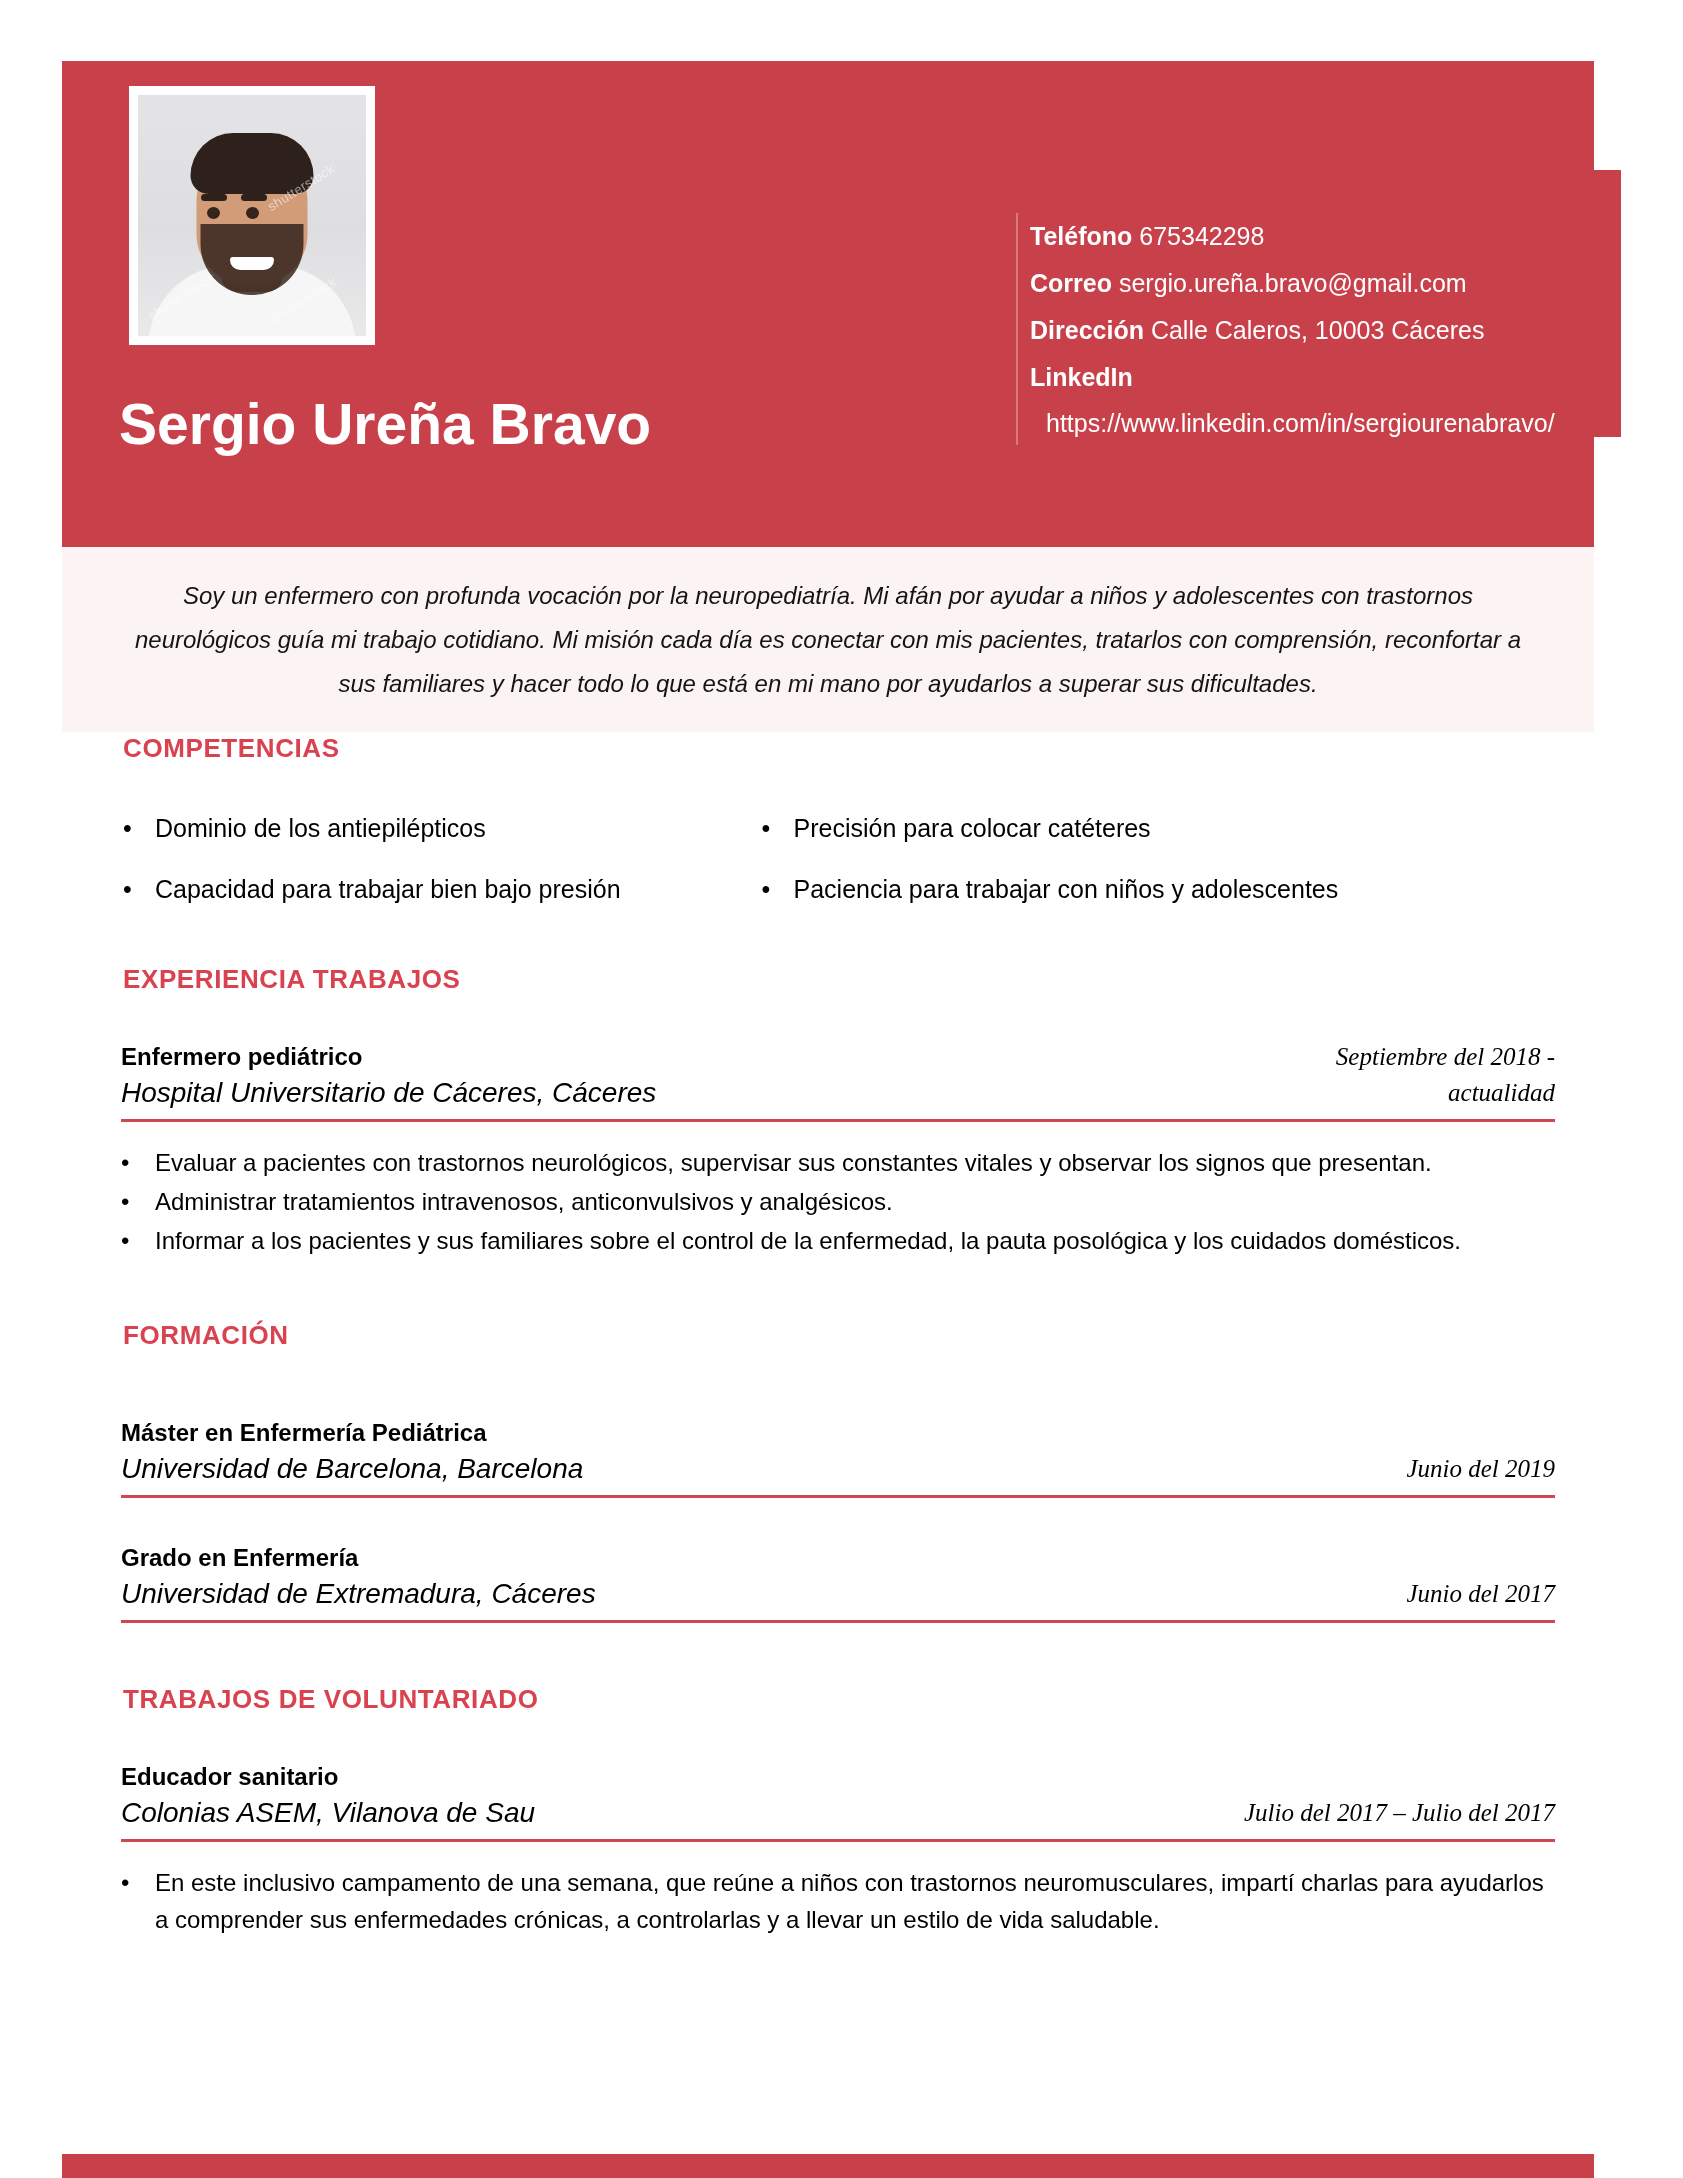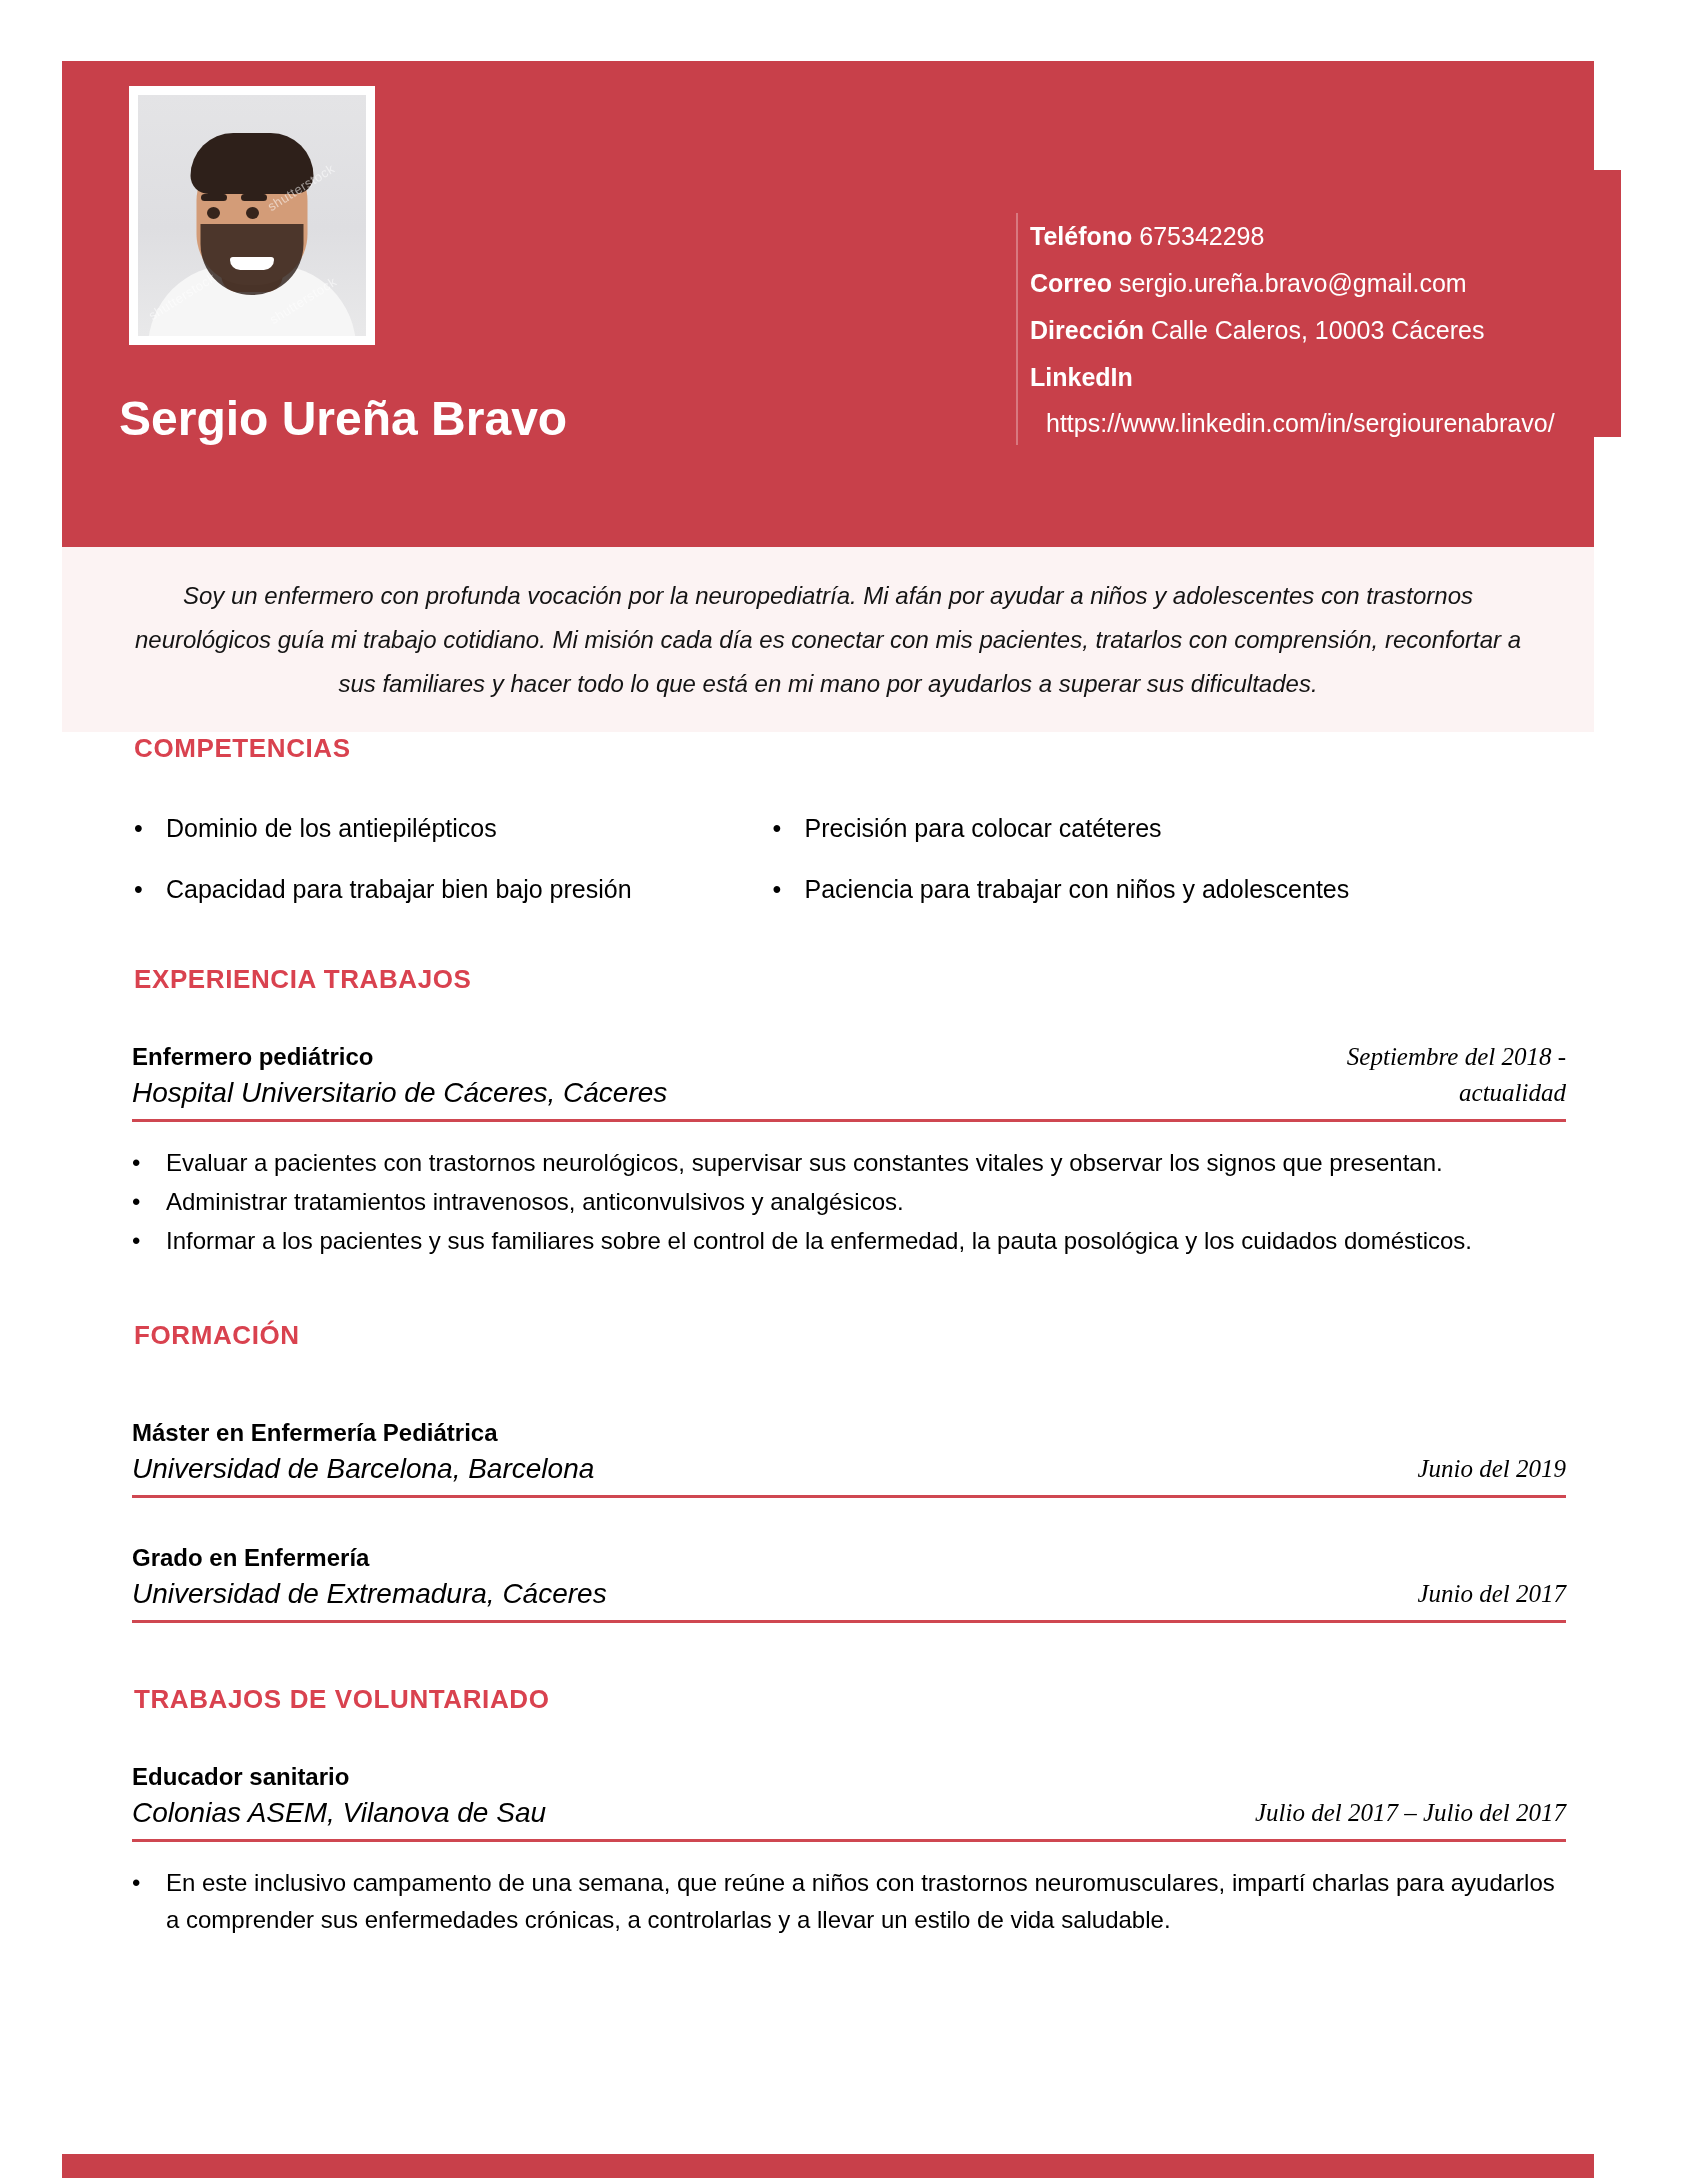--- a/index.html
+++ b/index.html
@@ -148,21 +148,21 @@
     font-family: "Liberation Sans", sans-serif;
     transform: rotate(-32deg);
     letter-spacing: 0.5px;
     pointer-events: none;
   }
 
   .name {
     position: absolute;
     left: 119px;
     top: 391px;
-    font-size: 48px;
+    font-size: 57px;
     font-weight: bold;
     color: #ffffff;
     letter-spacing: 0px;
     white-space: nowrap;
   }
 
   .contact {
     position: absolute;
     left: 1016px;
     top: 213px;
@@ -208,21 +208,21 @@
     text-align: center;
     font-style: italic;
     font-size: 24px;
     line-height: 44px;
     color: #141414;
   }
 
   
   .content {
     position: absolute;
-    left: 15px;
+    left: 4px;
     top: 733px;
     width: 1396px;
   }
   .section {
     position: relative;
   }
   .section-title {
     color: #d9424f;
     font-weight: bold;
     font-size: 26px;

